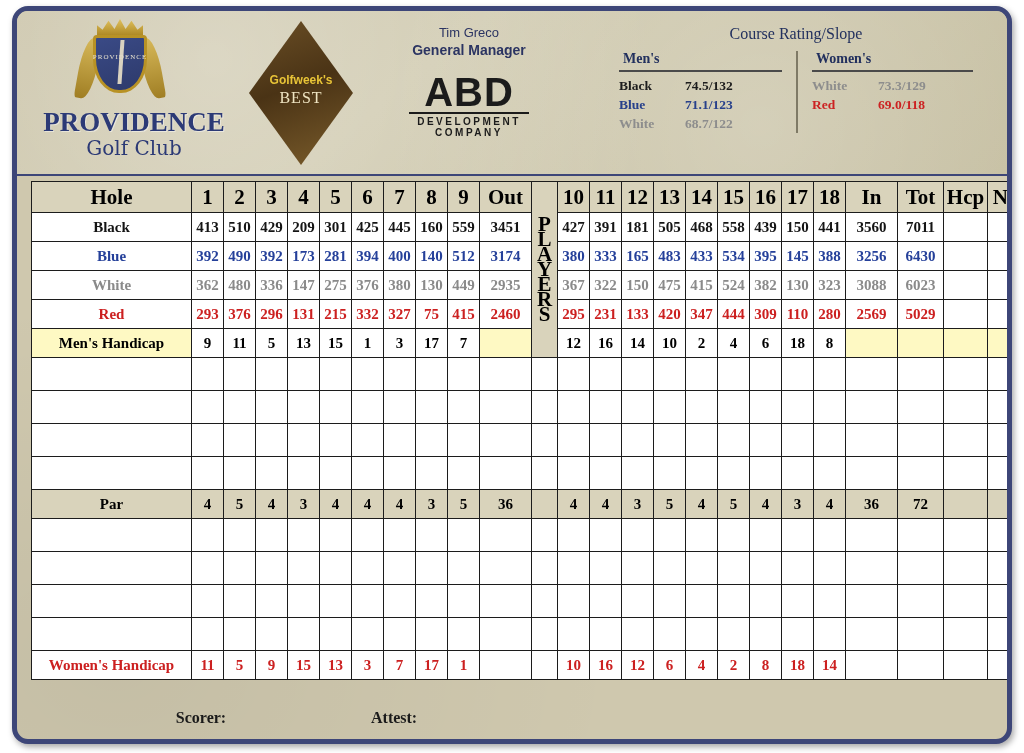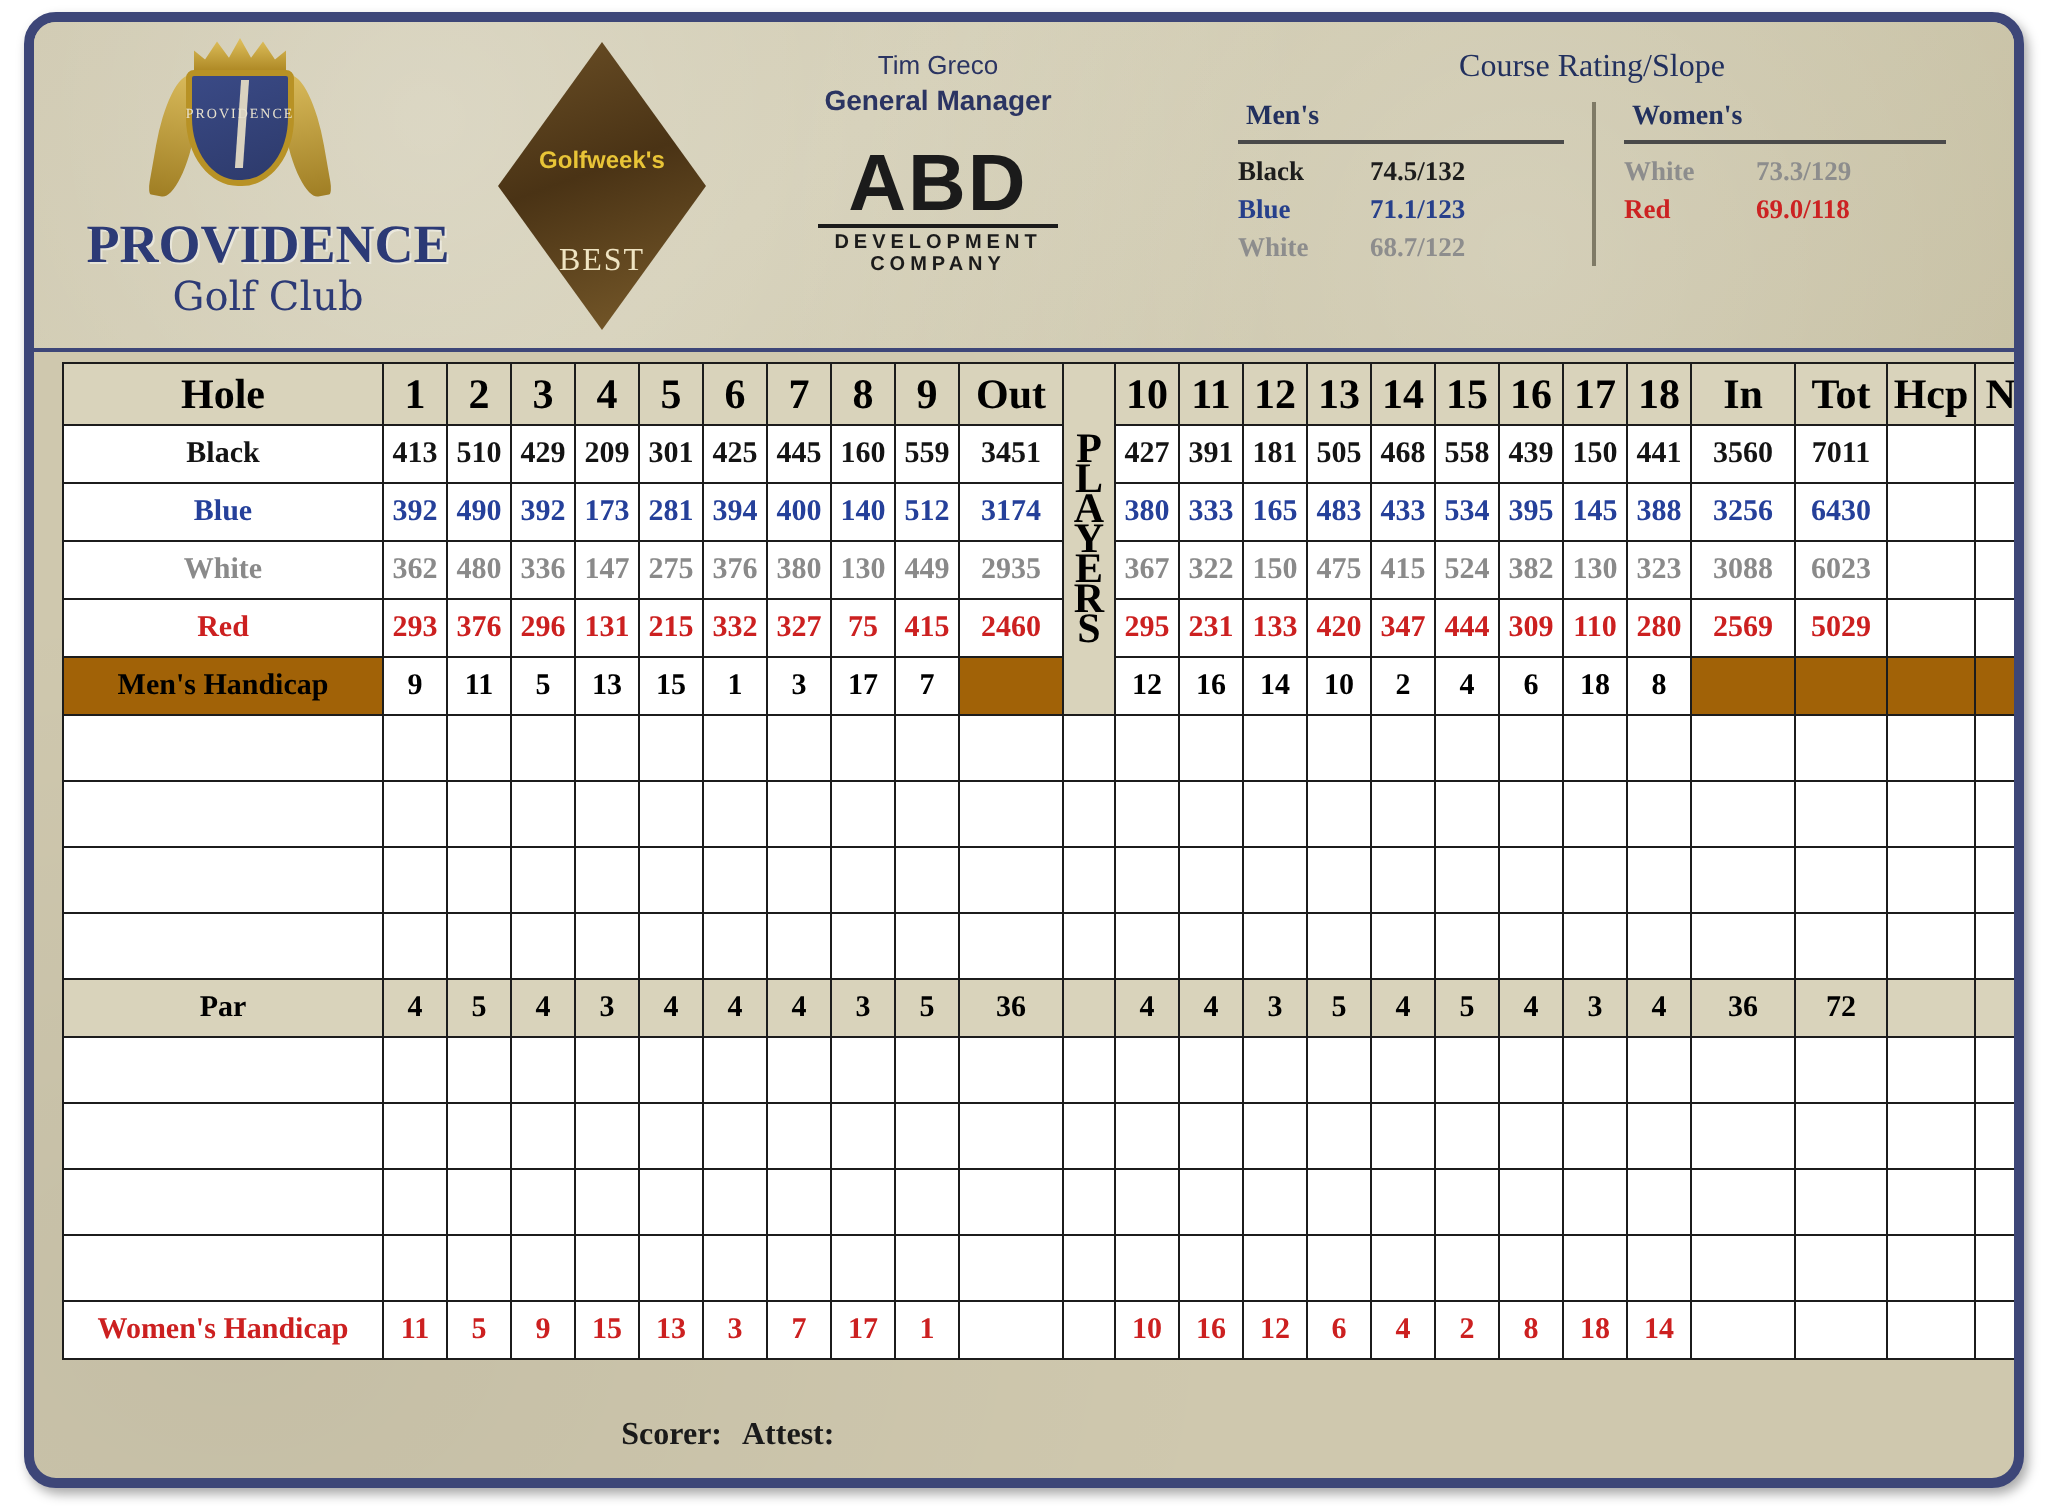--- a/index.html
+++ b/index.html
@@ -134,21 +134,20 @@
     color: #e8c437;
   }
   #gw-diamond .gw-t2 {
     position: absolute;
     top: 68px; left: 0; width: 100%;
     text-align: center;
     font-family: "Liberation Serif", serif;
     font-size: 16px;
     letter-spacing: 1px;
     color: #efe4c2;
-    margin-top: 33px;
   }
   
   #manager {
     position: absolute;
     left: 352px; top: 14px;
     width: 200px;
     text-align: center;
     font-family: "Liberation Sans", sans-serif;
     color: #2b3462;
   }
@@ -261,38 +260,38 @@
     font-size: 14px;
     line-height: 15px;
     vertical-align: middle;
     letter-spacing: 0px;
   }
   .c-black { color: #141414; }
   .c-blue  { color: #25409a; }
   .c-white { color: #8a8a8a; }
   .c-red   { color: #cc2020; }
   td.small { font-size: 14px; font-weight: normal; }
-  tr.mh td { background: #a16207; }
+  tr.mh td { background: #fef9c3; }
   tr.mh td.numcell { background: #ffffff; }
   
   #footer {
     position: absolute;
     left: 14px;
     bottom: 6px;
     width: 962px;
     height: 30px;
     display: flex;
     align-items: center;
     font-family: "Liberation Serif", serif;
     font-weight: bold;
     font-size: 16px;
     color: #1a1a1a;
   }
   #footer .f-date { width: 240px; padding-left: 10px; }
-  #footer .f-scorer { width: 320px; text-align: right; padding-left: 10px;}
+  #footer .f-scorer { width: 320px; text-align: center; padding-left: 10px;}
   #footer .f-attest { flex: 1; text-align: left; padding-left: 10px;}
   .texture {
     position: absolute;
     inset: 0;
     pointer-events: none;
     background:
       radial-gradient(ellipse at 10% 90%, rgba(0,0,0,0.05), rgba(0,0,0,0) 40%),
       radial-gradient(ellipse at 90% 10%, rgba(255,255,255,0.12), rgba(0,0,0,0) 45%);
   }
 </style>

